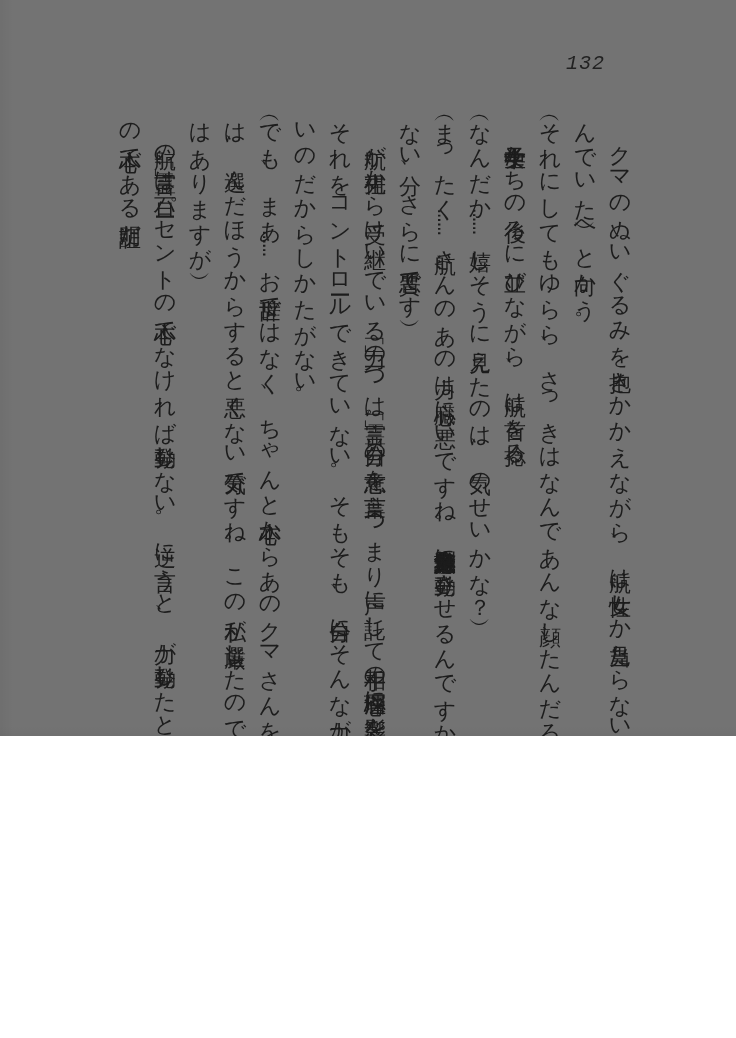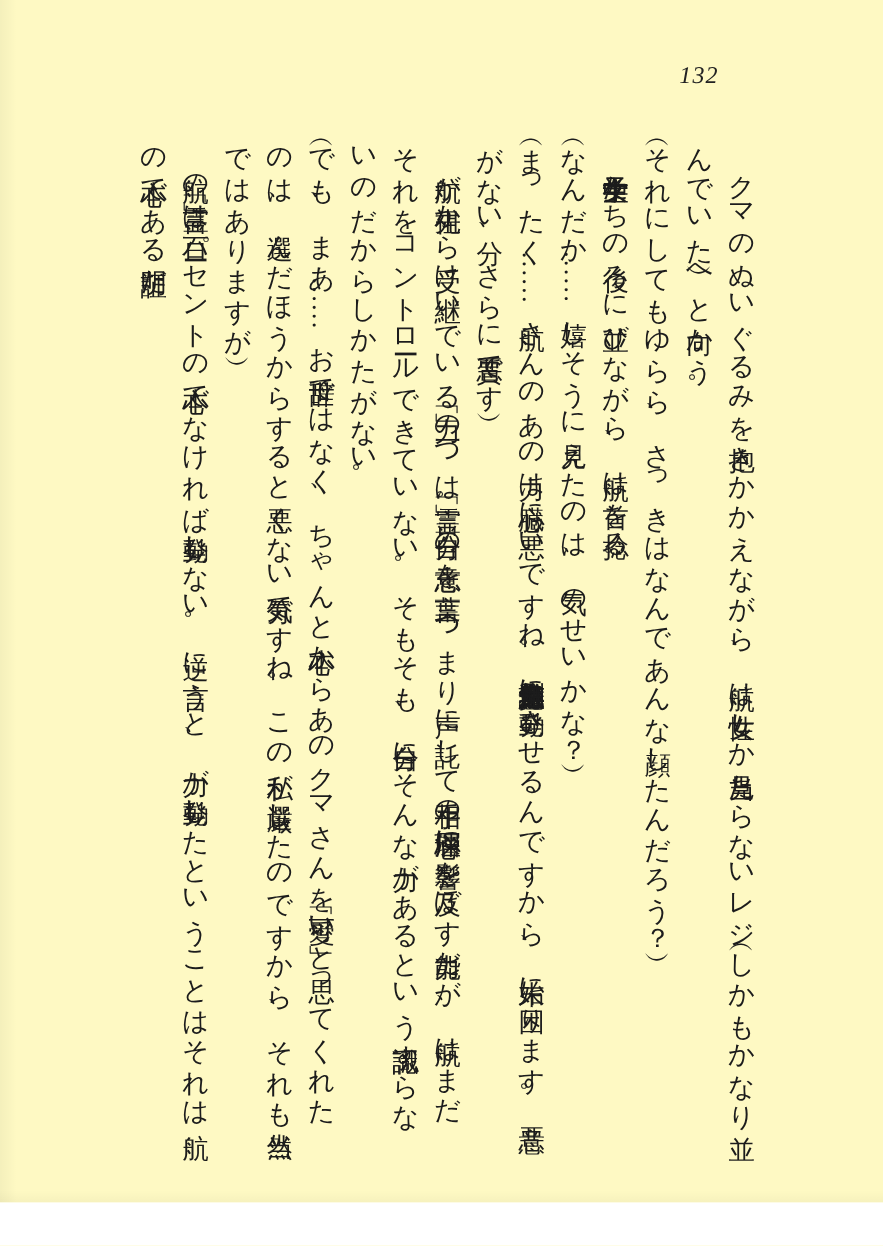--- a/index.html
+++ b/index.html
@@ -2,24 +2,24 @@
 <html lang="ja"><head>
 <meta charset="utf-8">
 <style>
   html, body {
     margin: 0;
     padding: 0;
   }
   .page {
     position: relative;
     width: 736px;
-    height: 1002px;
-    background: #fef9c3;
+    height: 736px;
+    background: #737373;
     overflow: hidden;
-    font-family: Liberation Serif, serif;
+    font-family: Liberation Mono, monospace;
   }
   
   .page::before {
     content: "";
     position: absolute;
     inset: 0;
     background:
       linear-gradient(to right, rgba(0,0,0,0.04), rgba(0,0,0,0) 14px),
       linear-gradient(to top, rgba(0,0,0,0.03), rgba(0,0,0,0) 10px);
     pointer-events: none;

